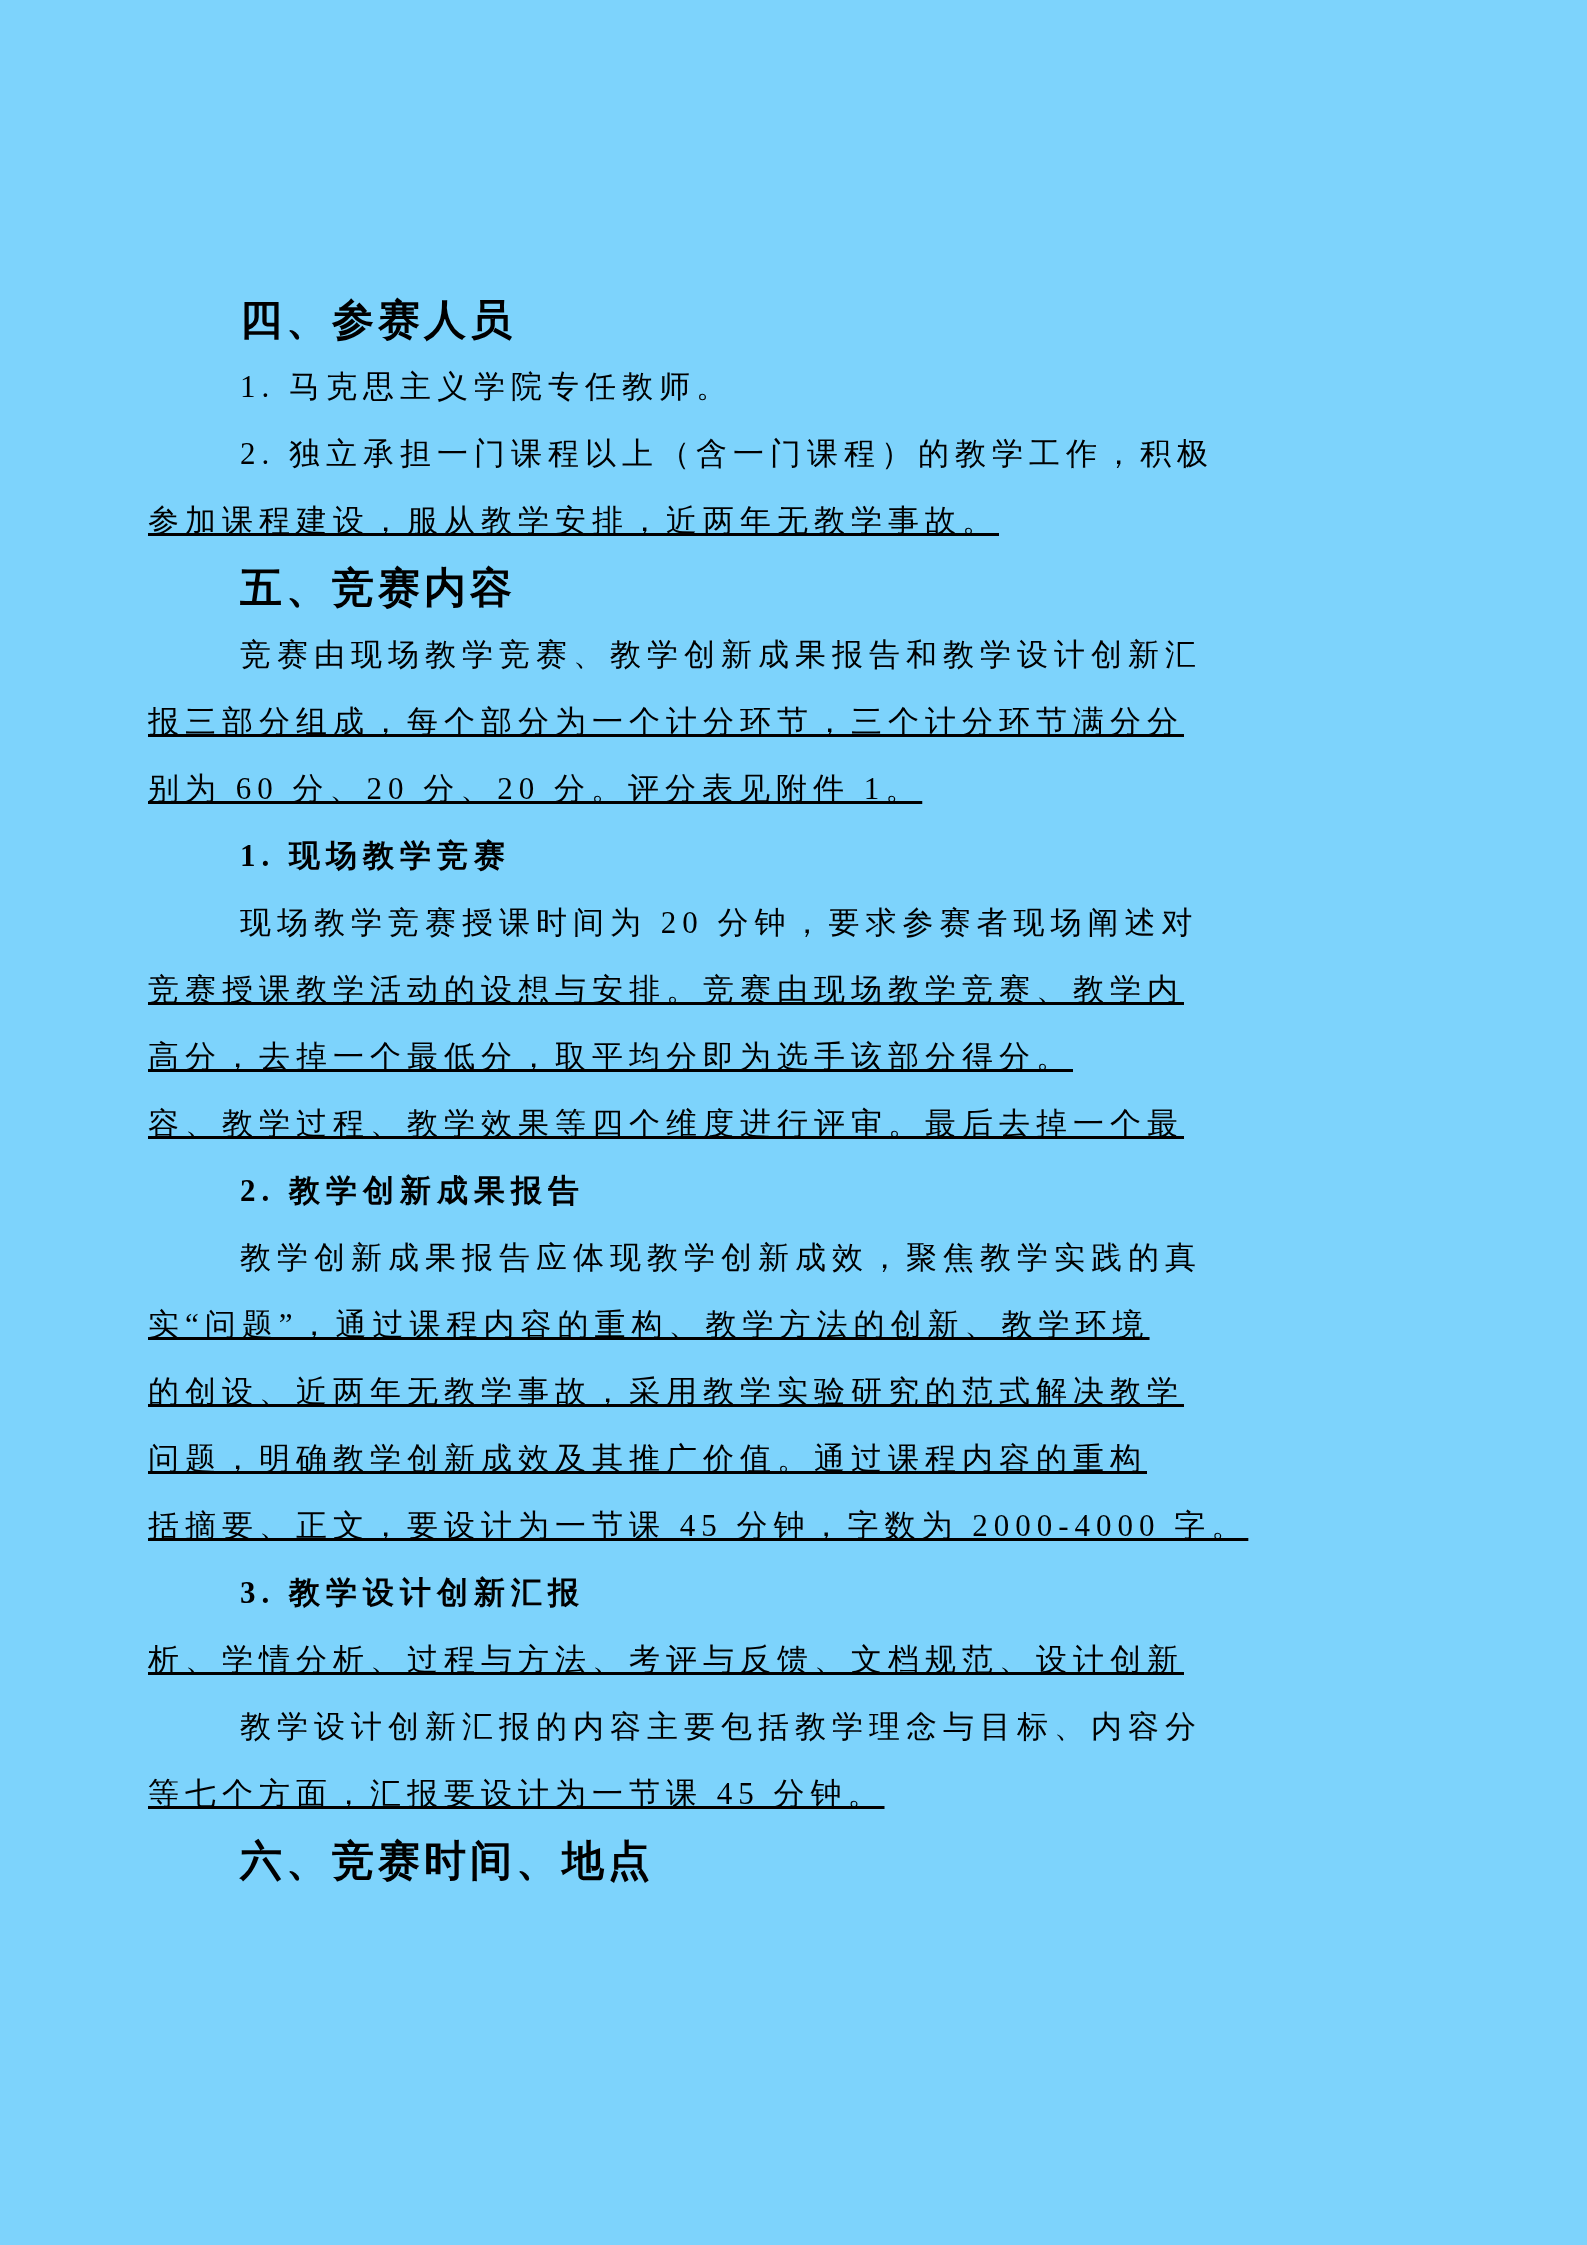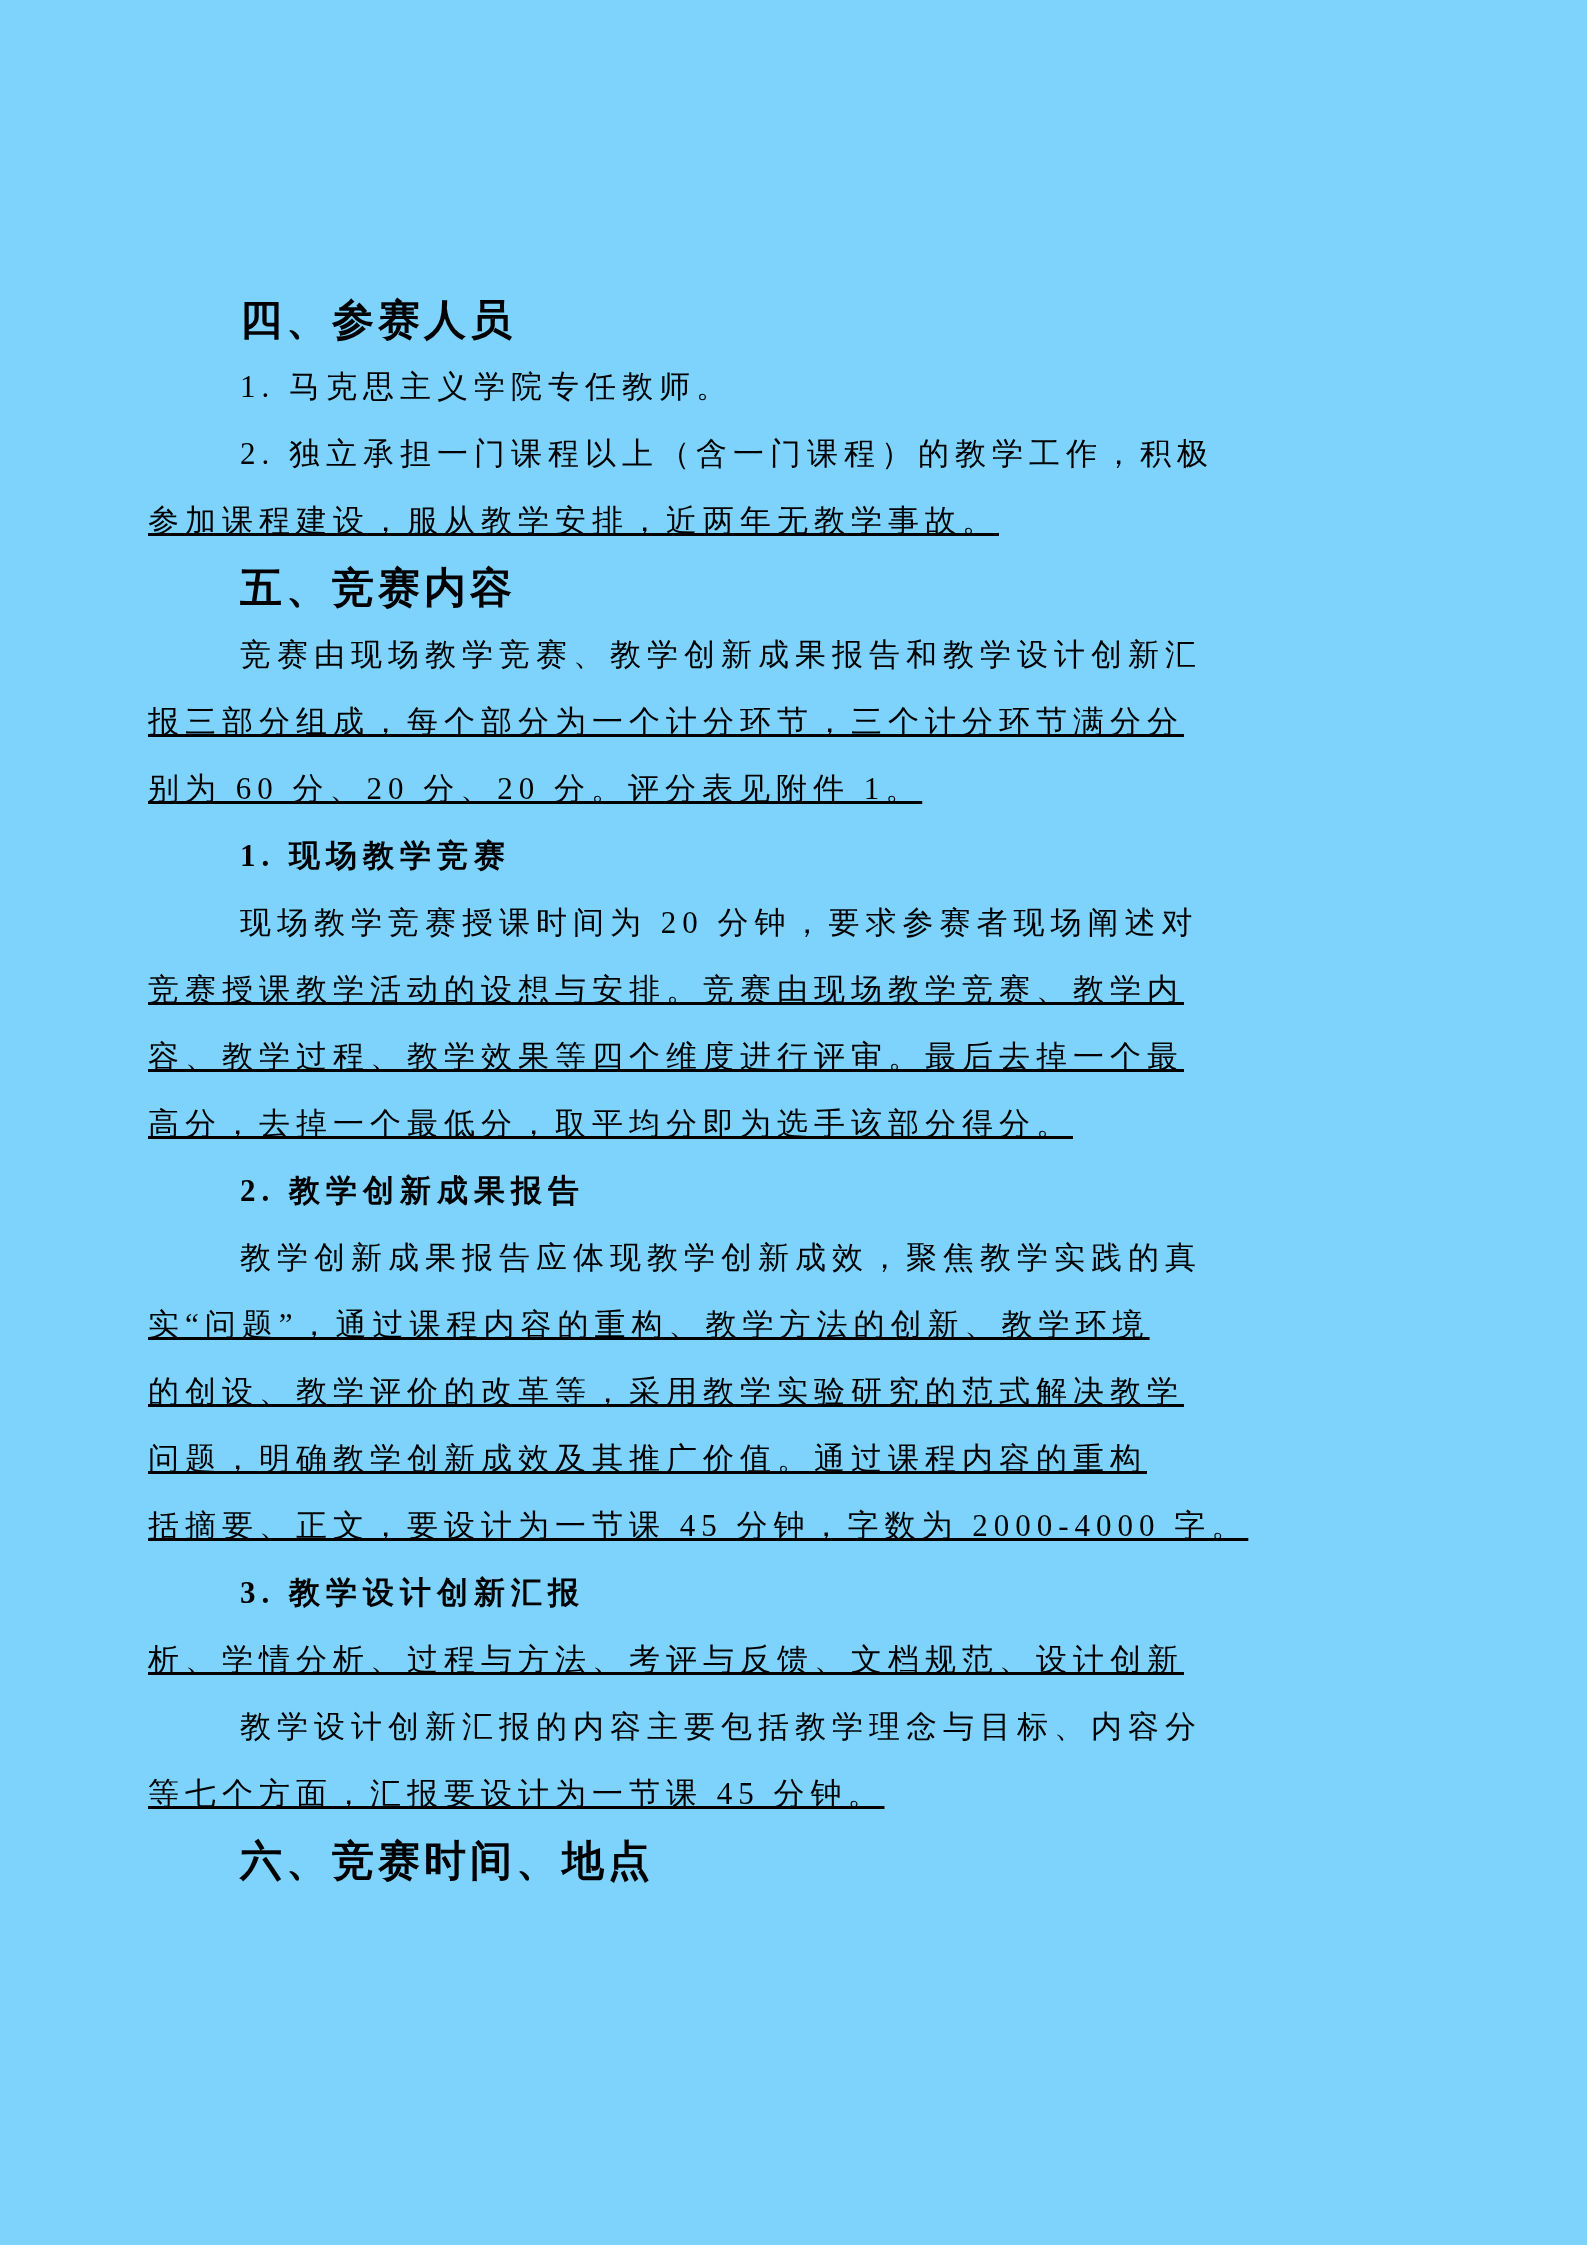--- a/index.html
+++ b/index.html
@@ -57,26 +57,26 @@
   <div class="line p-first">1. 马克思主义学院专任教师。</div>
   <div class="line p-first">2. 独立承担一门课程以上（含一门课程）的教学工作，积极</div>
   <div class="line p-cont">参加课程建设，服从教学安排，近两年无教学事故。</div>
   <div class="line h1">五、竞赛内容</div>
   <div class="line p-first">竞赛由现场教学竞赛、教学创新成果报告和教学设计创新汇</div>
   <div class="line p-cont">报三部分组成，每个部分为一个计分环节，三个计分环节满分分</div>
   <div class="line p-cont">别为 60 分、20 分、20 分。评分表见附件 1。</div>
   <div class="line h2">1. 现场教学竞赛</div>
   <div class="line p-first">现场教学竞赛授课时间为 20 分钟，要求参赛者现场阐述对</div>
   <div class="line p-cont">竞赛授课教学活动的设想与安排。竞赛由现场教学竞赛、教学内</div>
+  <div class="line p-cont">高分，去掉一个最低分，取平均分即为选手该部分得分。</div>
   <div class="line p-cont">容、教学过程、教学效果等四个维度进行评审。最后去掉一个最</div>
-  <div class="line p-cont">高分，去掉一个最低分，取平均分即为选手该部分得分。</div>
   <div class="line h2">2. 教学创新成果报告</div>
   <div class="line p-first">教学创新成果报告应体现教学创新成效，聚焦教学实践的真</div>
   <div class="line p-cont">实“问题”，通过课程内容的重构、教学方法的创新、教学环境</div>
-  <div class="line p-cont">的创设、教学评价的改革等，采用教学实验研究的范式解决教学</div>
+  <div class="line p-cont">的创设、近两年无教学事故，采用教学实验研究的范式解决教学</div>
   <div class="line p-cont">问题，明确教学创新成效及其推广价值。通过课程内容的重构</div>
   <div class="line p-cont">括摘要、正文，要设计为一节课 45 分钟，字数为 2000-4000 字。</div>
   <div class="line h2">3. 教学设计创新汇报</div>
   <div class="line p-cont">析、学情分析、过程与方法、考评与反馈、文档规范、设计创新</div>
   <div class="line p-first">教学设计创新汇报的内容主要包括教学理念与目标、内容分</div>
   <div class="line p-cont">等七个方面，汇报要设计为一节课 45 分钟。</div>
   <div class="line h1">六、竞赛时间、地点</div>
 </div>
 
 </body></html>

